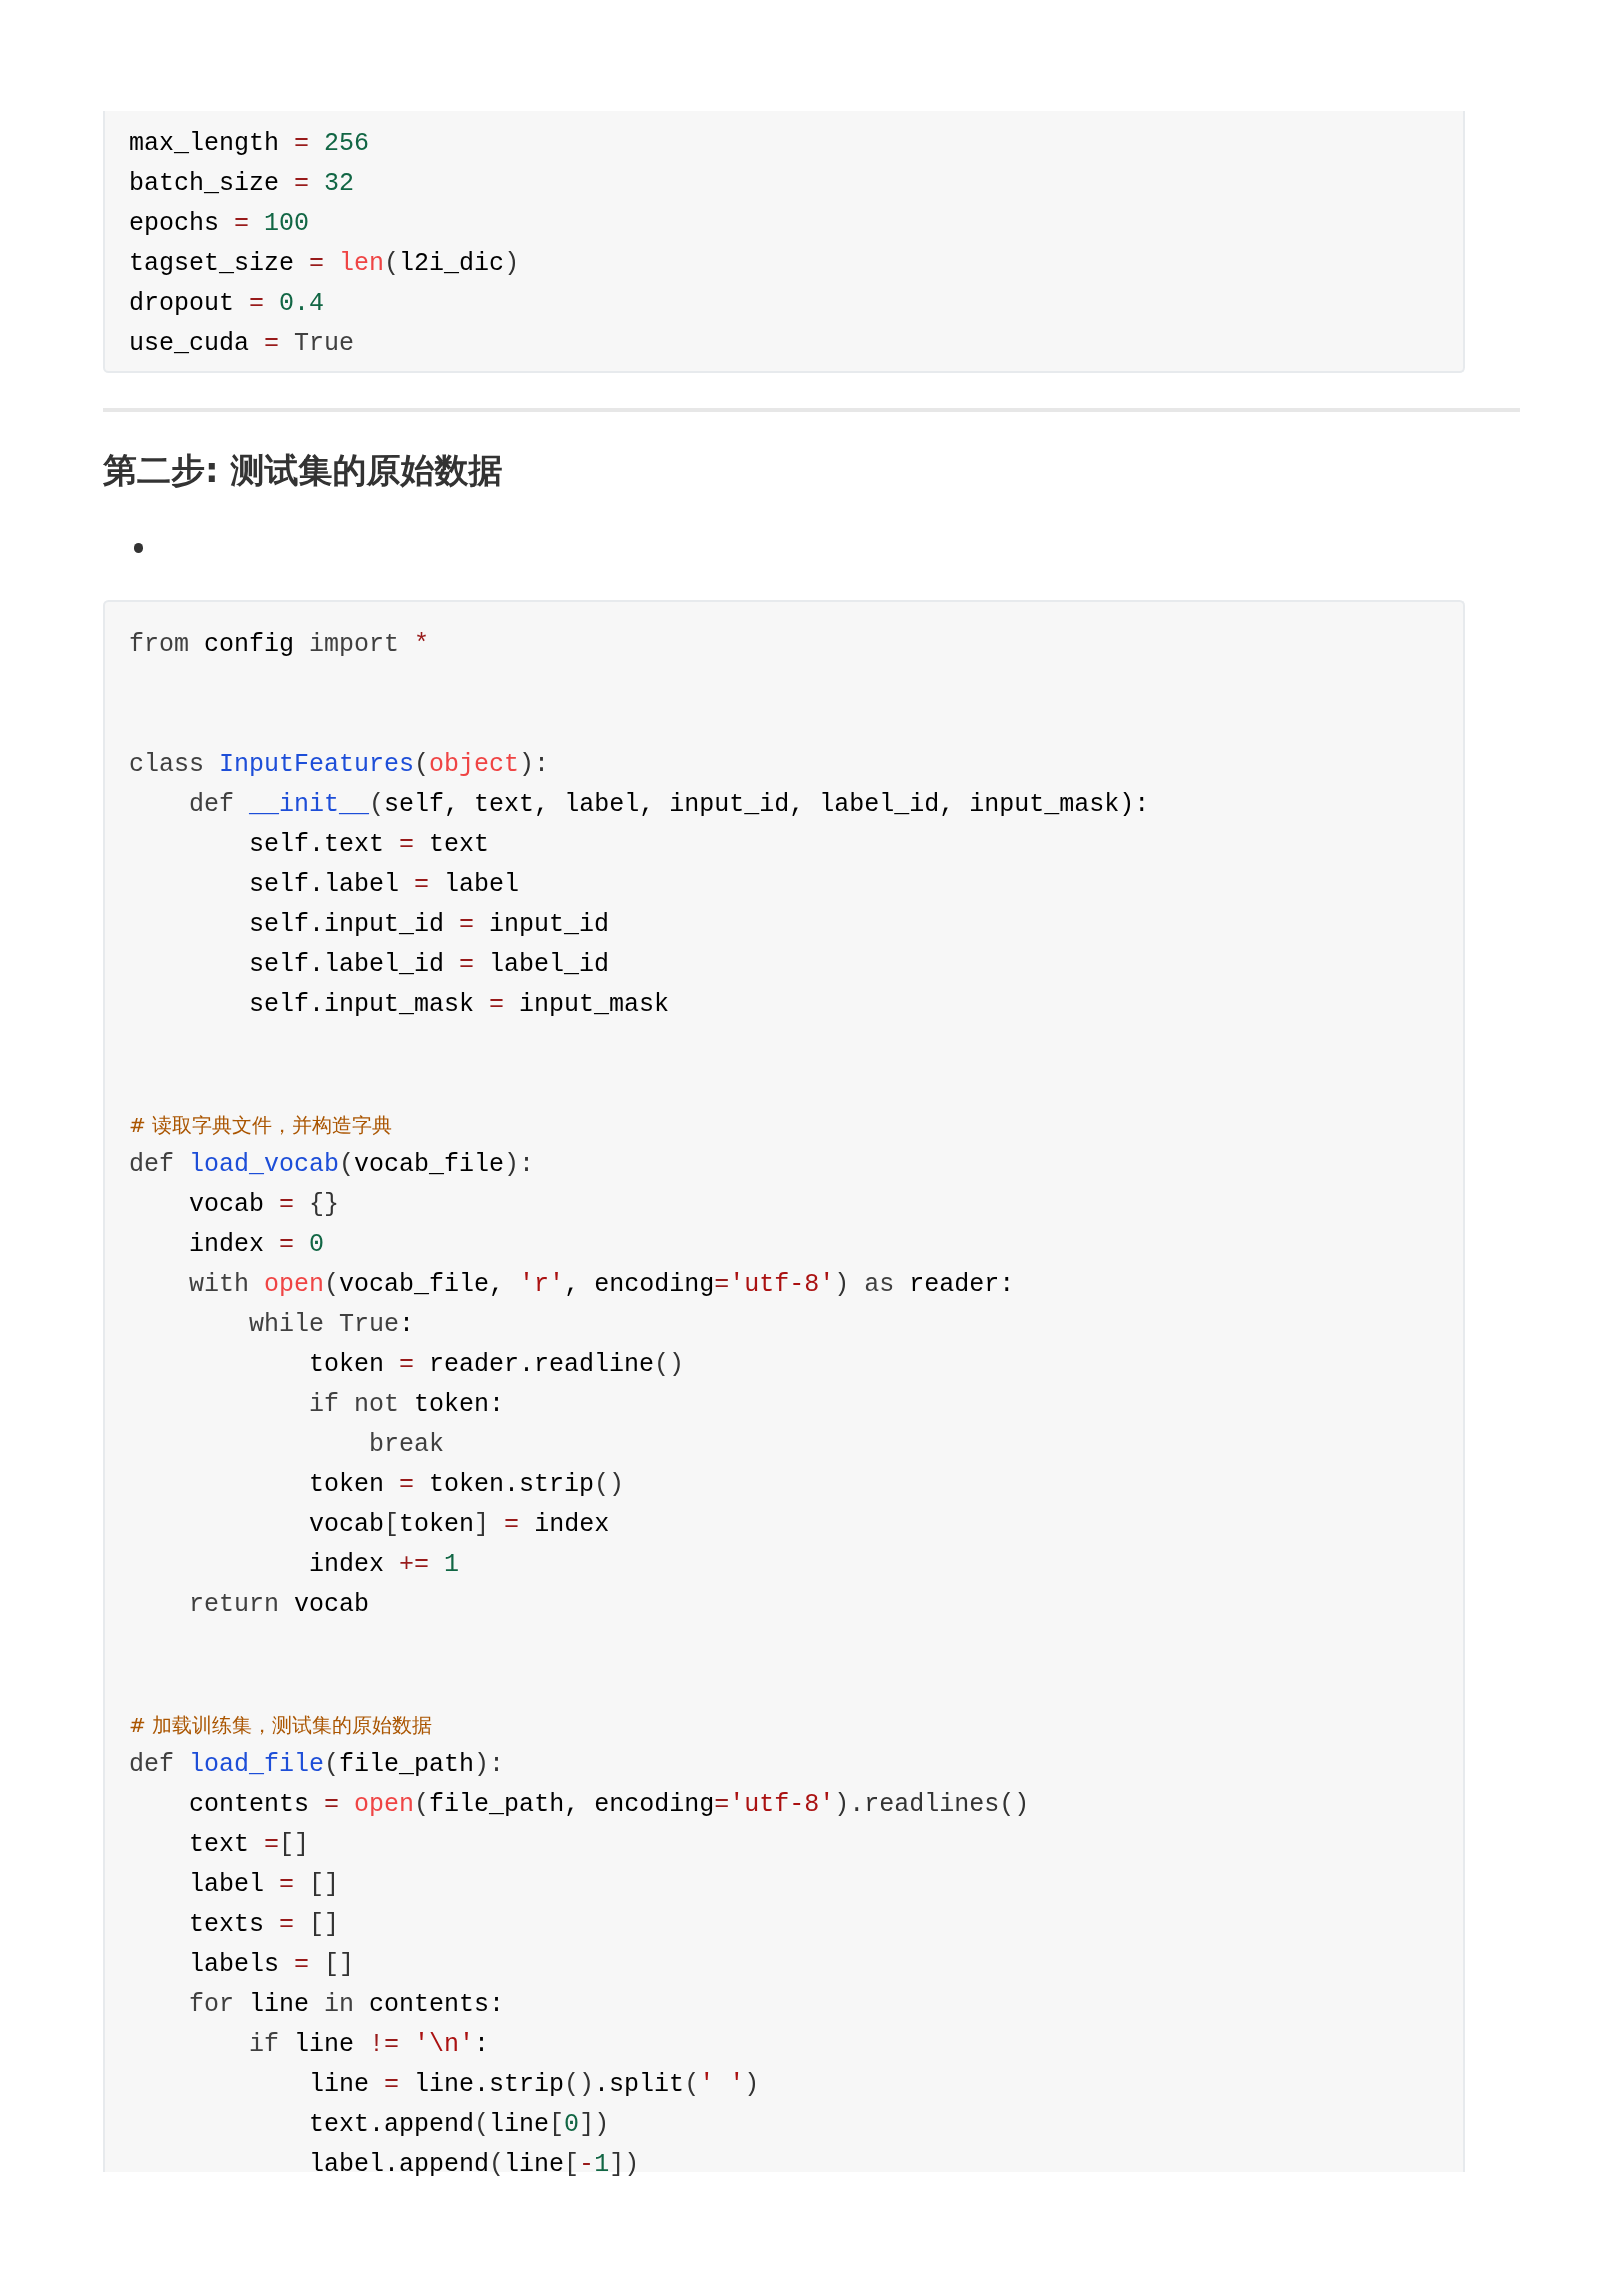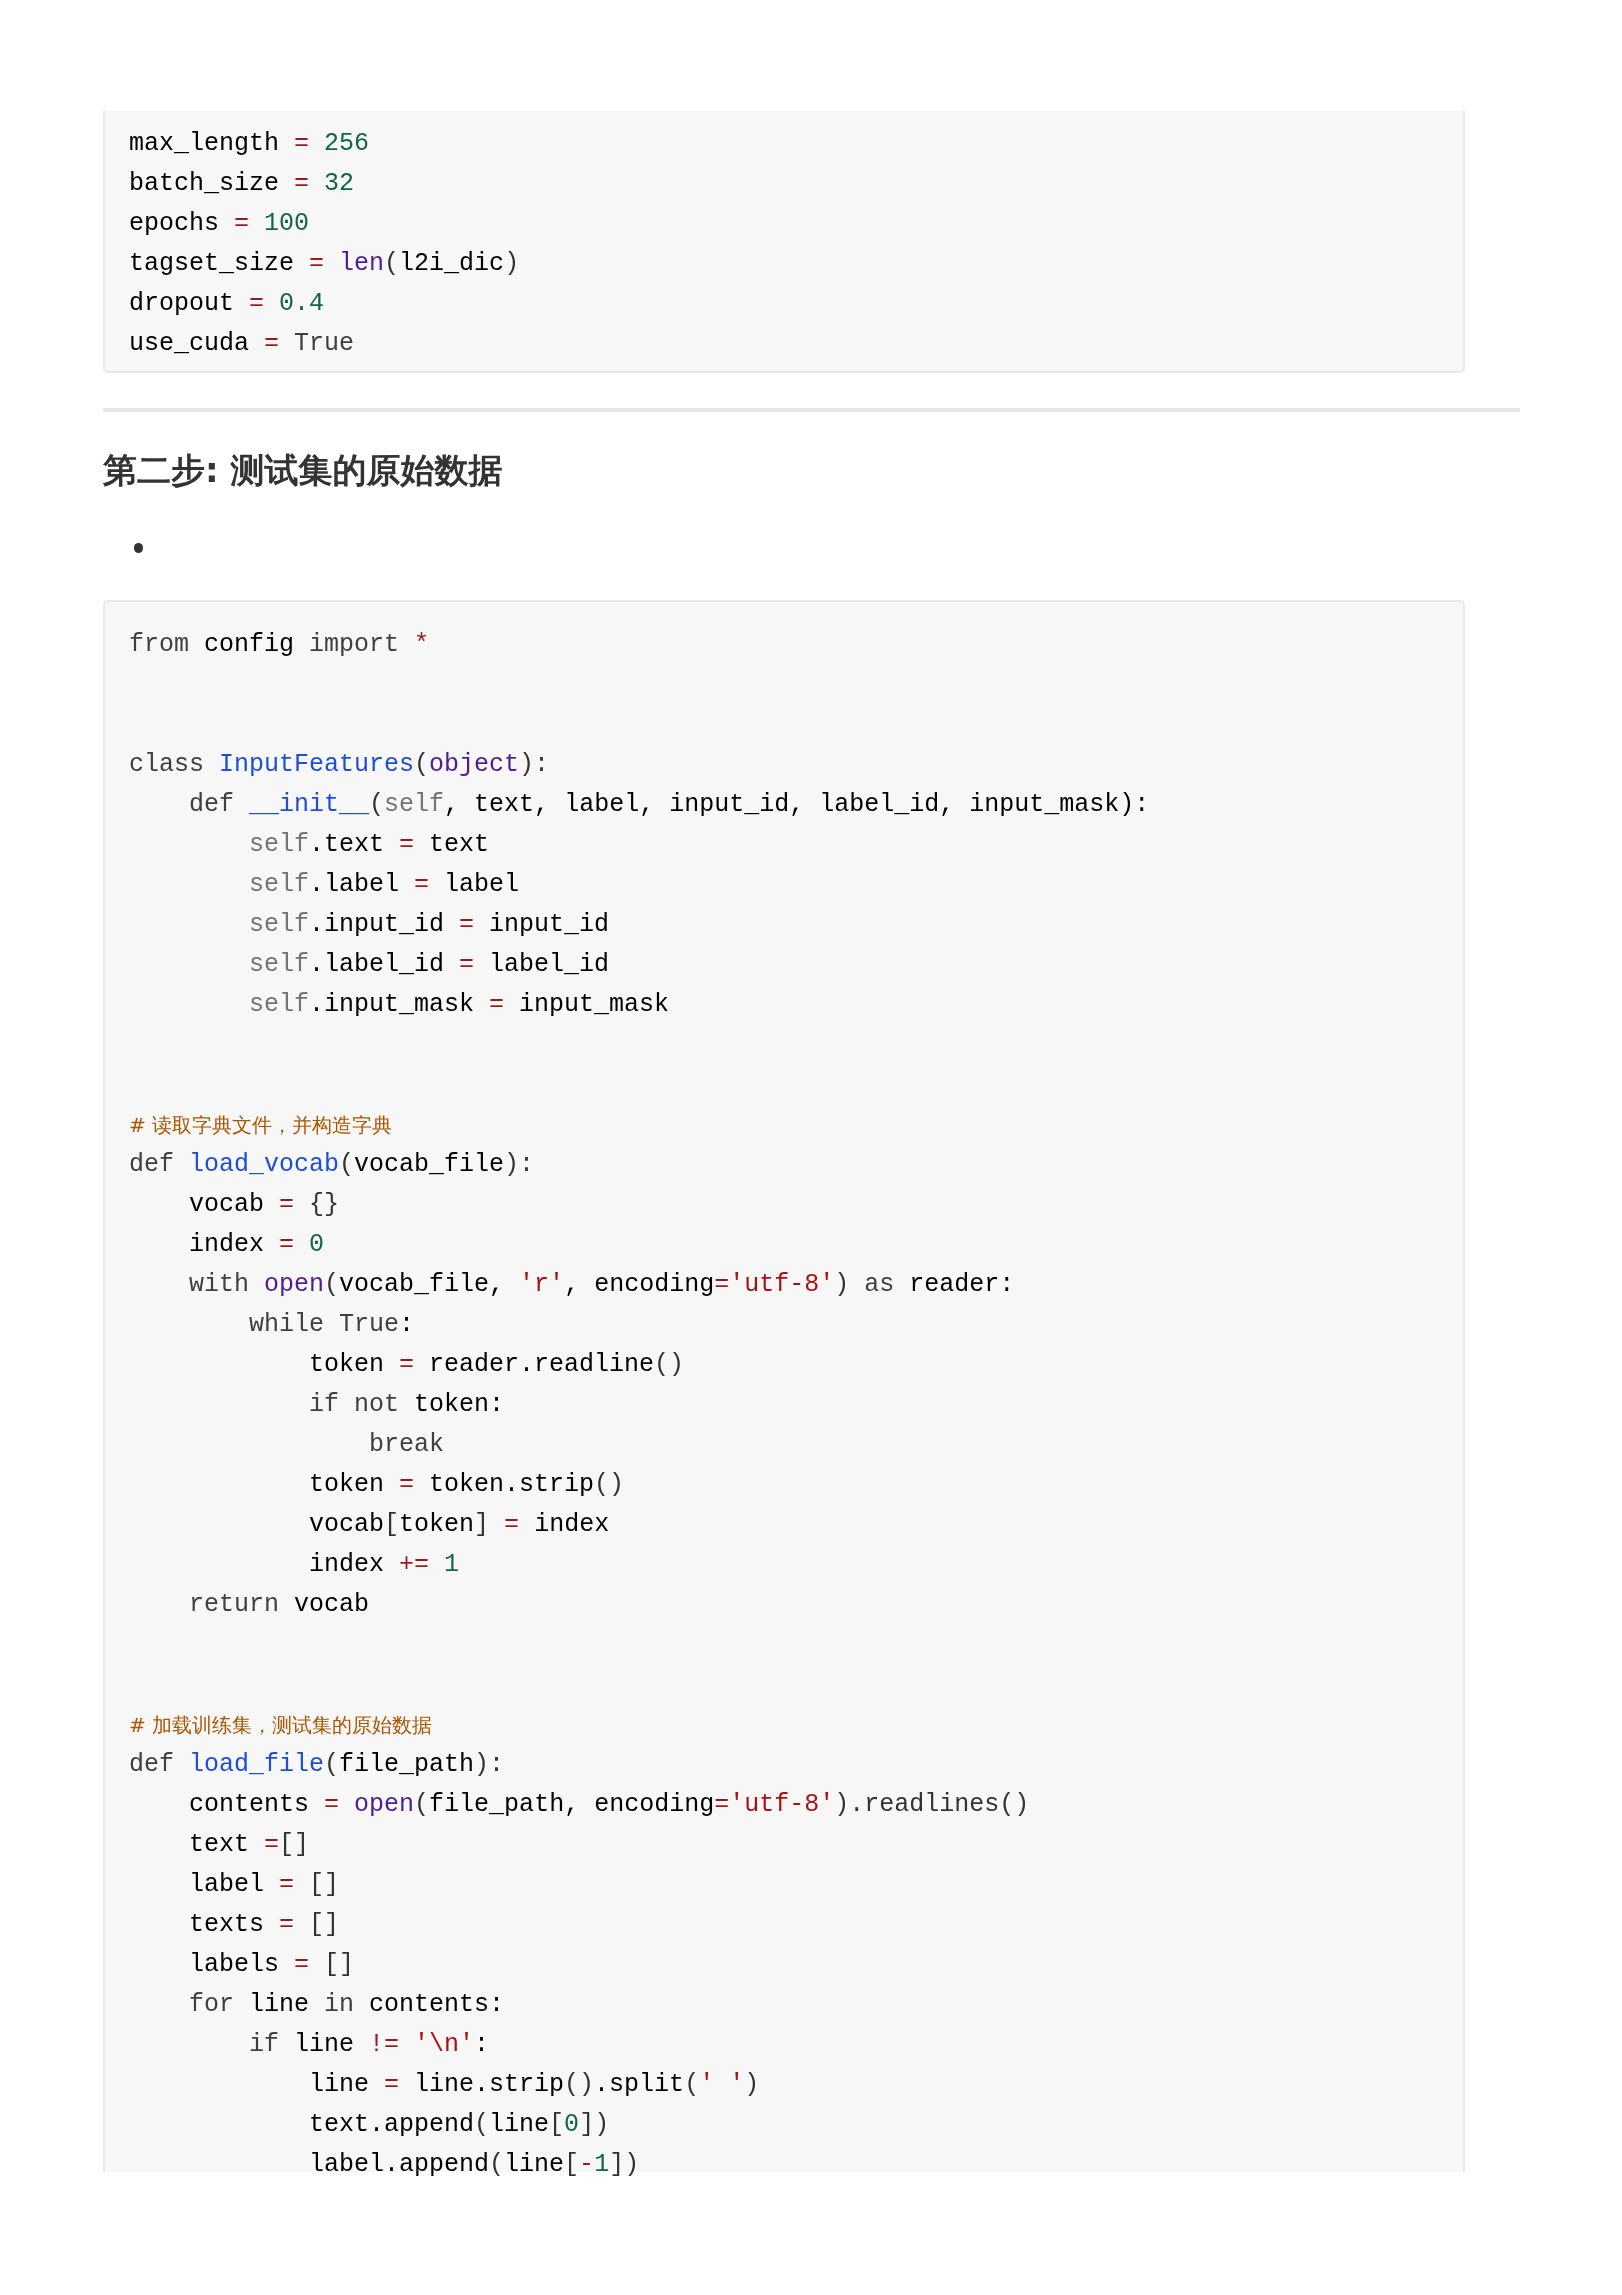--- a/index.html
+++ b/index.html
@@ -10,22 +10,22 @@
     background: #f7f7f7; border: 2.2px solid #e7eaed;
     font-family: "Liberation Mono", "DejaVu Sans Mono", monospace;
     font-size: 25px; line-height: 40px; color: #000000;
     padding-left: 24px; white-space: pre;
   }
   #block1 { top: 111px; height: 262px; border-top: none; border-radius: 0 0 5.5px 5.5px; padding-top: 12.5px; }
   #block2 { top: 600px; height: 1572px; border-bottom: none; border-radius: 5.5px 5.5px 0 0; padding-top: 23px; }
   .code-line { display: block; height: 40px; }
   .kw { color: #404040; }
   .def { color: #1d4ed8; }
-  .var2 { color: #737373; margin-top: 9px; }
-  .builtin { color: #4c1d95; }
+  .var2 { color: #000000; margin-top: 9px; }
+  .builtin { color: #ef4444; }
   .op { color: #981a1a; }
   .num { color: #116644; }
   .str { color: #aa1111; }
   .cm { color: #aa5500; }
   .pn { color: #333333; }
   .cm, .cjk { font-family: "DejaVu Sans", sans-serif; font-size: 20px; }
   .hr { position: absolute; left: 103px; width: 1417px; top: 408px; height: 4.4px; background: #e7e7e7; }
   .heading { position: absolute; left: 103px; top: 447px; margin: 0; font-size: 34px; line-height: 46px;
              font-weight: bold; color: #333333; font-family: "DejaVu Sans", sans-serif; }
   .bullet-list { position: absolute; left: 103px; top: 528px; margin: 0; padding: 0; list-style: none; }

